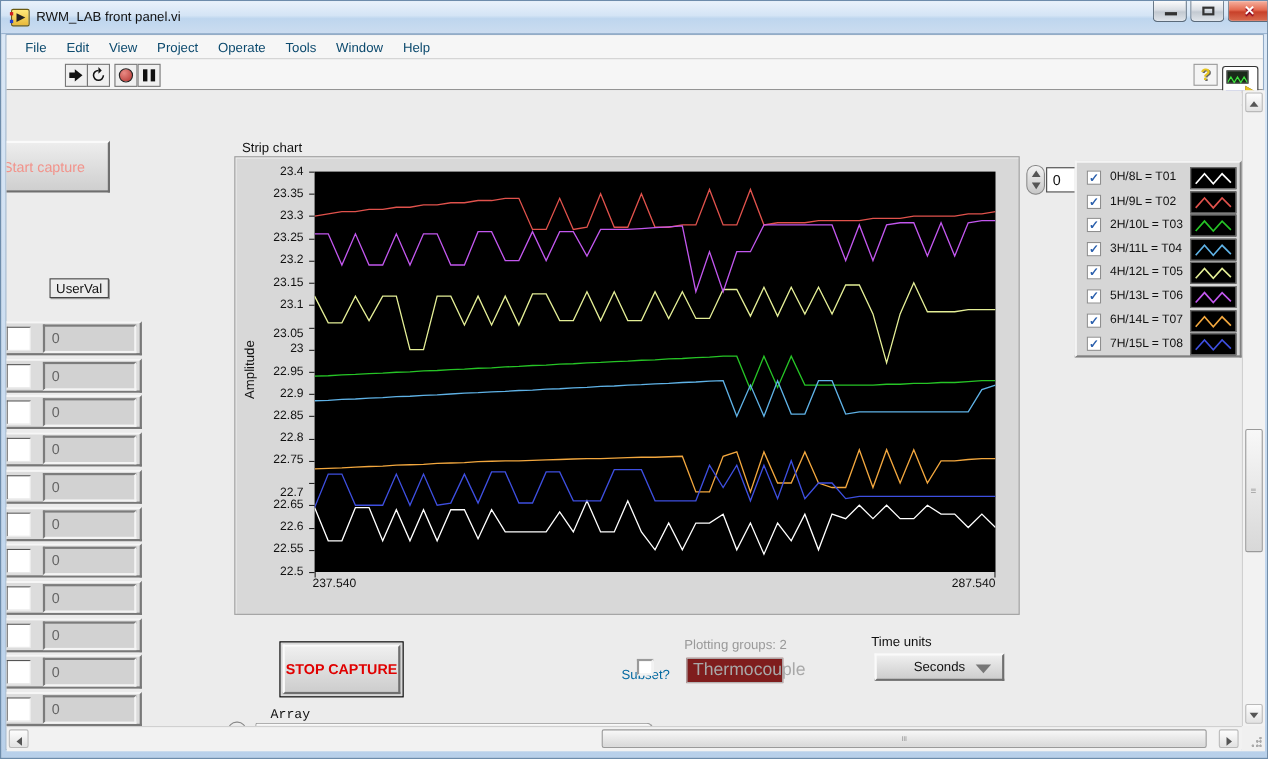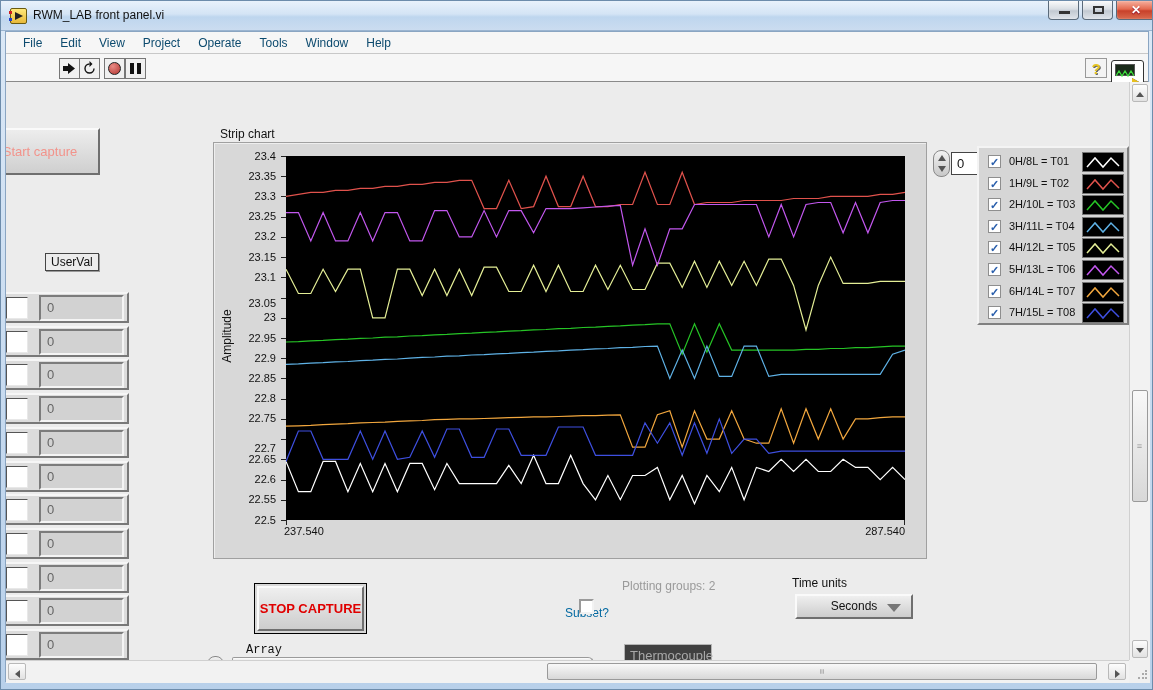--- a/index.html
+++ b/index.html
@@ -86,22 +86,22 @@
   .leg-sample { position:absolute; right:3px; top:1px; width:42px; height:20px; background:#000; border:1px solid #777; }
   
   #stop-capture { position:absolute; left:221px; top:501px; width:113px; height:51px; border:1px solid #000; background:#d8d8d8; padding:2px;margin-left:27px; }
   #stop-capture .inner { width:100%; height:100%; border-top:2px solid #fafafa; border-left:2px solid #fafafa; border-bottom:2px solid #6f6f6f; border-right:2px solid #6f6f6f;
                          background:linear-gradient(#efefef,#cdcdcd); color:#e00000; font-weight:bold; font-size:13px; text-align:center; line-height:41px; }
   #quit-program { left:395px; top:503px; width:110px; height:47px; color:#f0a7a1; line-height:41px; background:linear-gradient(#e9e9e9,#d6d6d6); }
   #subset-label { position:absolute; left:559px; top:524px; font-size:12px; font-weight:normal; color:#0369a1; }
   #subset-check { position:absolute; left:573px; top:517px; width:15px; height:15px; background:#fff;
                   border-top:2px solid #9a9a9a; border-left:2px solid #9a9a9a; border-bottom:2px solid #f2f2f2; border-right:2px solid #f2f2f2; }
   #plot-groups { position:absolute; left:616px; top:497px; font-size:12px; color:#9a9a9a; }
-  #thermocouple { position:absolute; left:618px; top:516px; width:88px; height:23px; border:1px solid #b4b4b4; background:#404040;
-                  font-size:13px; color:#a8a8a8; line-height:21px; padding-left:5px;margin-top:46px; }
+  #thermocouple { position:absolute; left:618px; top:516px; width:88px; height:23px; border:1px solid #b4b4b4; background:#7f1d1d;
+                  font-size:16px; color:#a8a8a8; line-height:21px; padding-left:5px; }
   #time-units-label { position:absolute; left:786px; top:494px; font-size:12px; color:#111; }
   #time-units-dd { position:absolute; left:789px; top:512px; width:118px; height:25px;
                    border-top:2px solid #fafafa; border-left:2px solid #fafafa; border-bottom:2px solid #6f6f6f; border-right:2px solid #6f6f6f;
                    background:linear-gradient(#efefef,#cdcdcd); font-size:12px; color:#111; line-height:21px; text-align:center; }
   #time-units-dd .tri { position:absolute; right:10px; top:8px; width:0; height:0; border-top:8px solid #777; border-left:7px solid transparent; border-right:7px solid transparent; }
   #array-label { position:absolute; left:240px; top:561px; font-size:12px; color:#111;font-family:Liberation Mono, monospace; }
   #array-spinner { position:absolute; left:201px; top:574px; width:17px; height:20px; background:linear-gradient(#f0f0f0,#c6c6c6); border:1px solid #888; border-radius:8px 8px 0 0; }
   #array-strip { position:absolute; left:226px; top:575px; width:362px; height:8px; background:linear-gradient(#fdfdfd,#c9c9c9); border:1px solid #9a9a9a; border-bottom:none; border-radius:2px 6px 0 0; }
   
   #vscroll { position:absolute; left:1123px; top:50px; width:21px; height:578px; background:#f2f2f2; border-left:1px solid #d0d0d0; }

